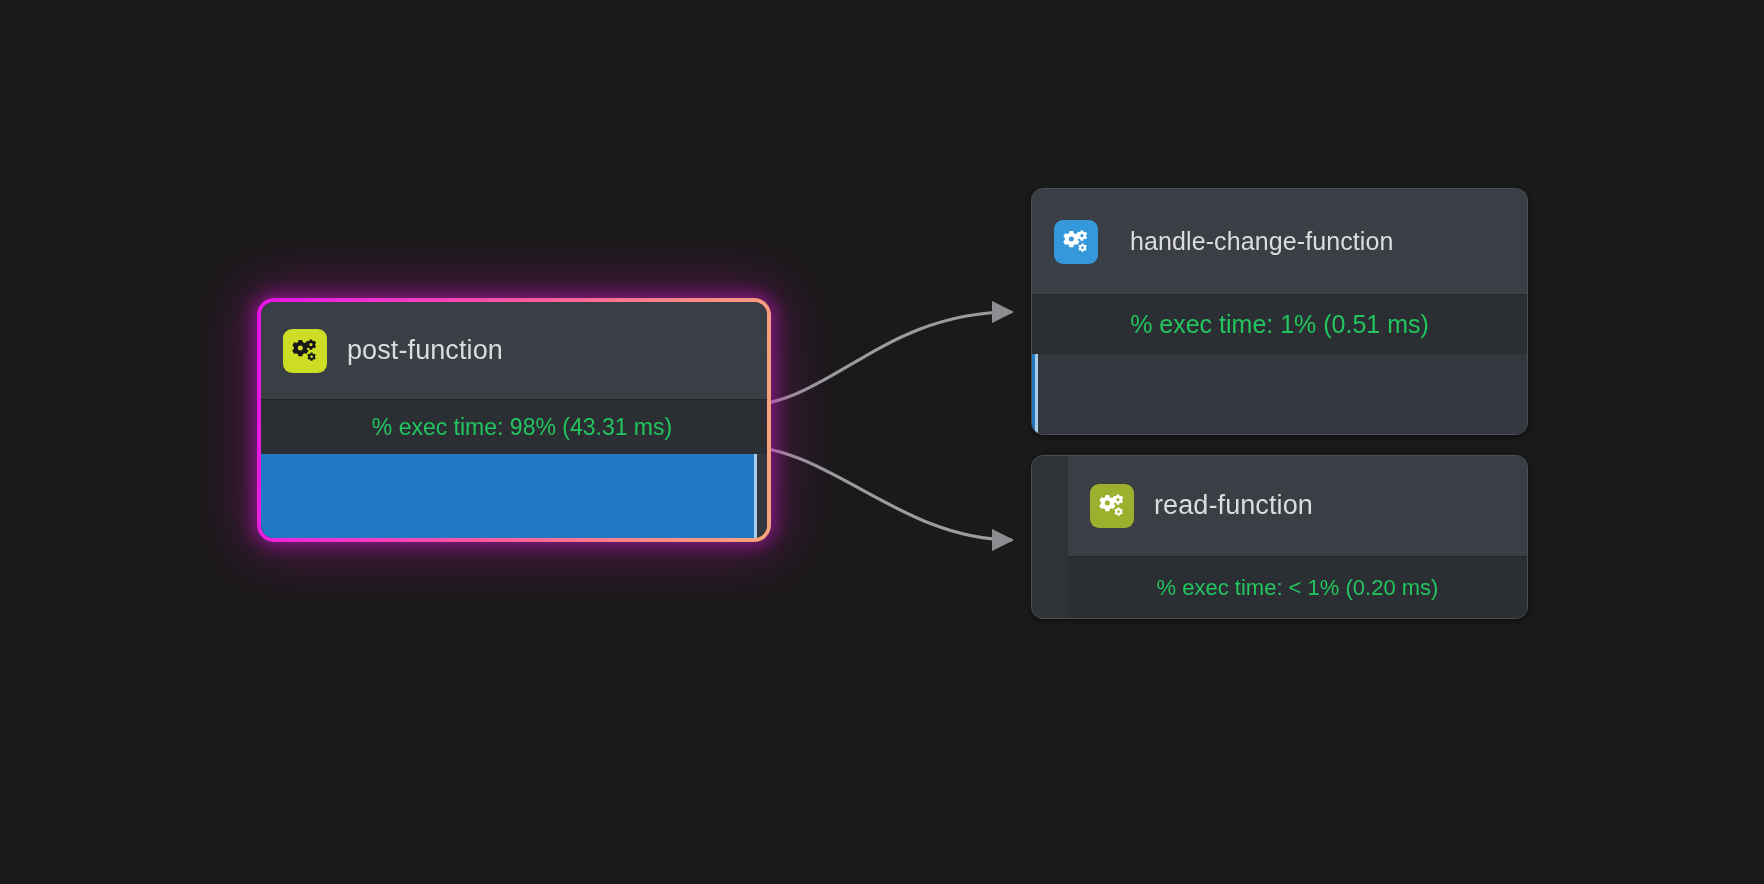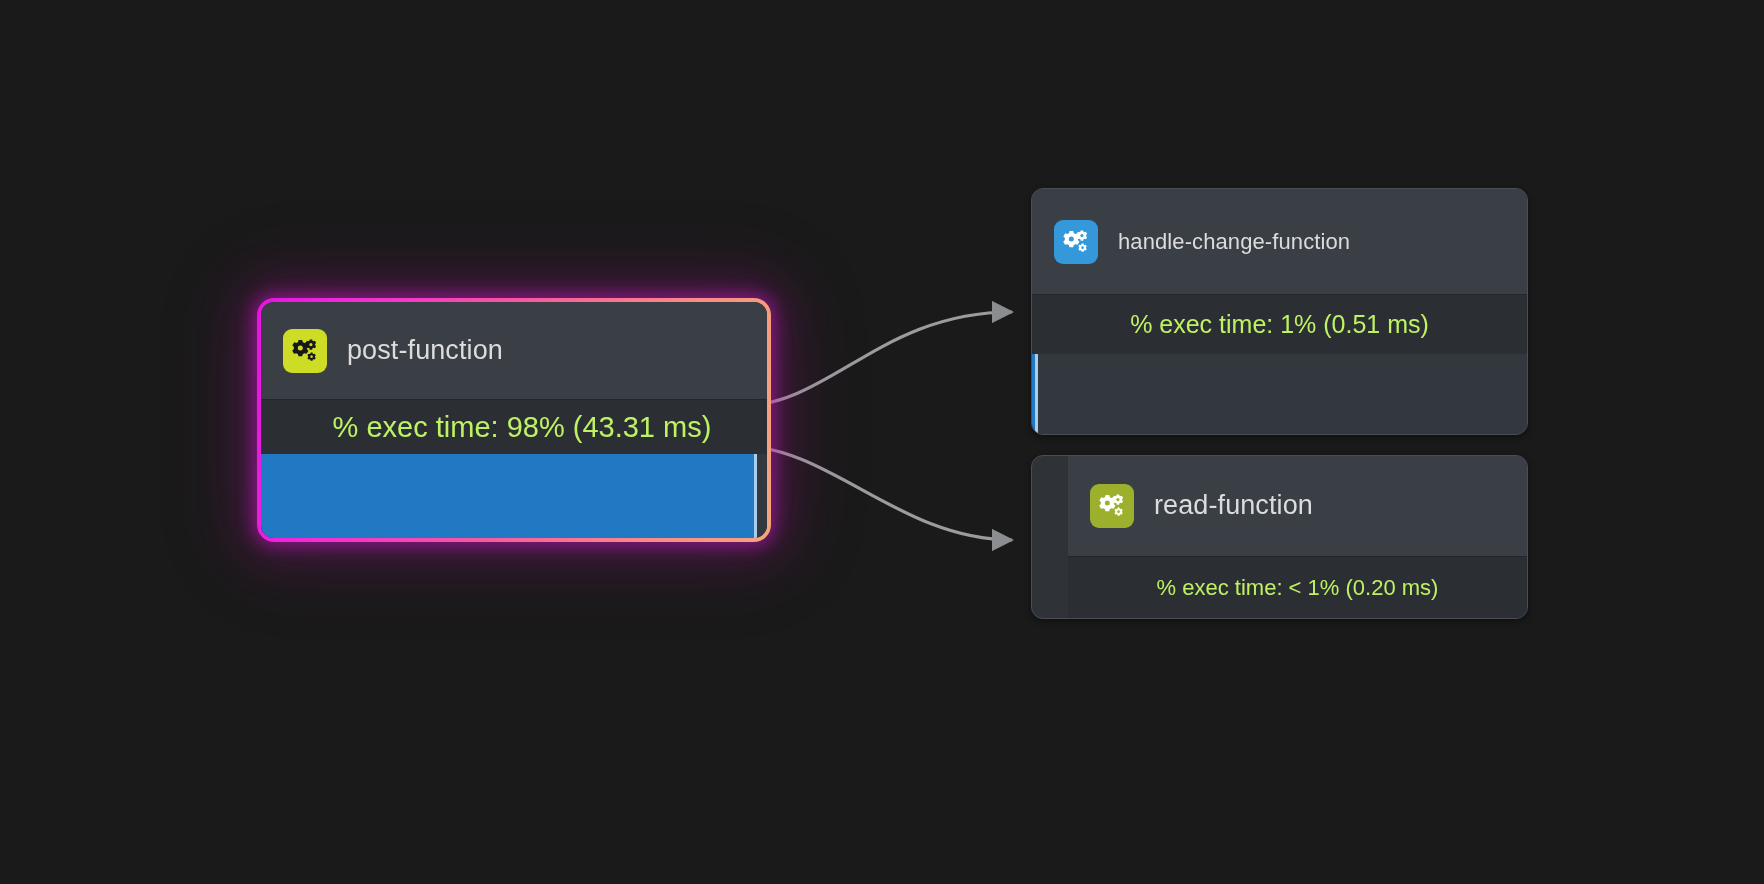--- a/index.html
+++ b/index.html
@@ -82,21 +82,21 @@
   .node-icon svg { display: block; }
   .node-title {
     color: #dcdcdc;
     letter-spacing: .1px;
     line-height: 1.15;
     word-break: break-word;
   }
 
   .node-metric {
     background: #2b2f34;
-    color: #bef264;
+    color: #22c55e;
     display: flex;
     align-items: center;
     justify-content: center;
     box-sizing: border-box;
     border-top: 1px solid #23262a;
   }
 
   .node-barzone {
     background: #33383e;
     position: relative;
@@ -113,31 +113,31 @@
   }
 
   
   #node-post-wrap {
     left: 221px;  top: 298px;
     width: 514px; height: 244px; margin-left: 36px;
   }
   #node-post .node-header      { height: 97px; padding: 0 0 0 22px; }
   #node-post .node-icon        { width: 44px; height: 44px; }
   #node-post .node-title       { font-size: 27px; margin-left: 20px; }
-  #node-post .node-metric      { height: 55px; font-size: 29px; padding-left: 16px; }
+  #node-post .node-metric      { height: 55px; font-size: 23px; padding-left: 16px; }
   #node-post .node-barzone     { height: 84px; }
   #node-post .node-bar         { width: 98%; }
 
   #node-handle {
     left: 1031px; top: 188px;
     width: 497px;  height: 247px;
   }
   #node-handle .node-header    { height: 105px; padding: 0 16px 0 22px; }
   #node-handle .node-icon      { width: 44px; height: 44px; }
-  #node-handle .node-title     { font-size: 22px; margin-left: 20px; }
+  #node-handle .node-title     { font-size: 25px; margin-left: 32px; }
   #node-handle .node-metric    { height: 60px; font-size: 25px; }
   #node-handle .node-barzone   { height: 80px; }
   #node-handle .node-bar       { width: 1%; min-width: 6px; }
 
   #node-read {
     left: 1031px; top: 455px;
     width: 497px;  height: 164px; padding-left: 36px;
   }
   #node-read .node-header      { height: 100px; padding: 0 16px 0 22px; }
   #node-read .node-icon        { width: 44px; height: 44px; }

